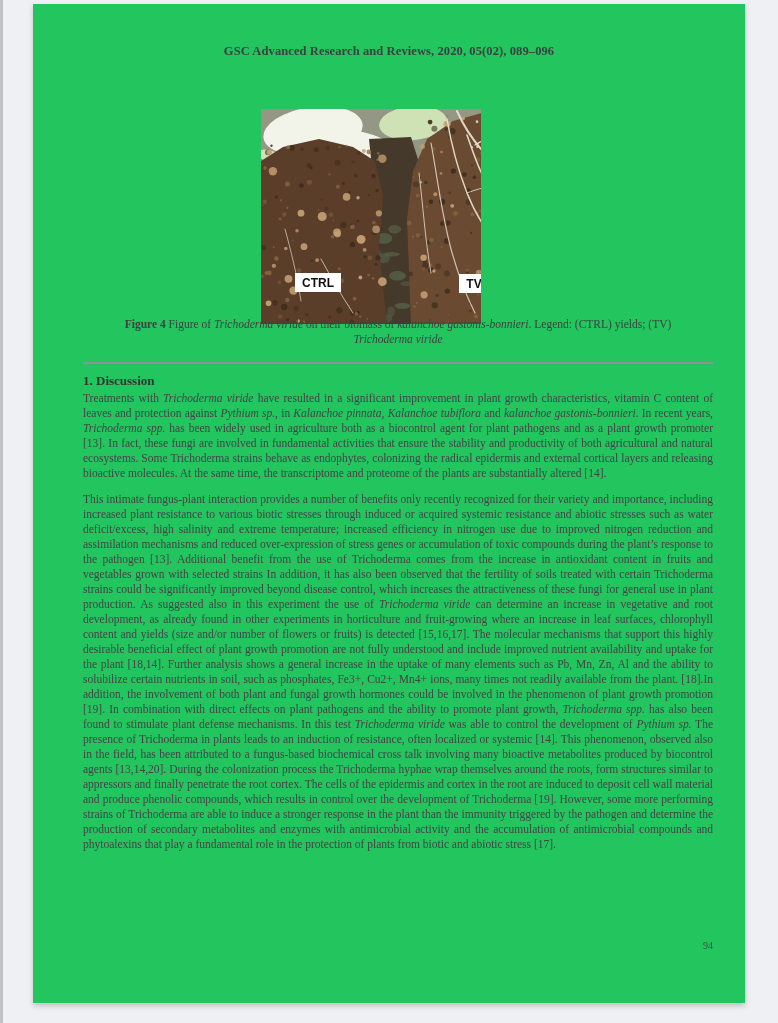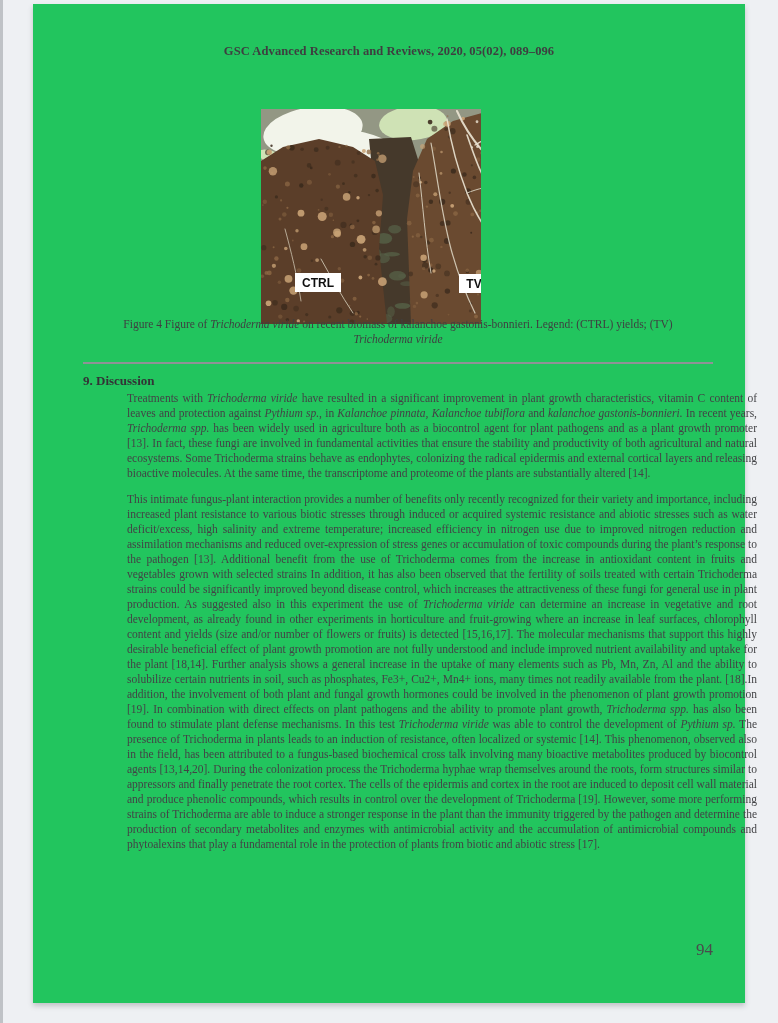--- a/index.html
+++ b/index.html
@@ -27,27 +27,26 @@
   .section-rule{
     position:absolute;top:358px;left:50px;width:630px;height:2px;background:#8f9296;
   }
   .section-heading{
     position:absolute;top:369px;left:50px;font-size:13px;font-weight:bold;color:#333336;
   }
   .body-para{
     position:absolute;left:50px;width:630px;
     font-size:11.5px;line-height:15px;color:#434346;
     text-align:justify;
-    margin-left:44px;
   }
   .para-1{top:387px;}
   .para-2{top:488px;}
   .page-number{
     position:absolute;top:936px;left:50px;width:630px;text-align:right;
-    font-size:17px;color:#4a4a4c;
+    font-size:10px;color:#4a4a4c;
   }
   .photo-label-text{
     font-family:"Liberation Sans", sans-serif;font-weight:bold;fill:#101010;font-size:12px;
   }
 </style>
 </head>
 <body>
 
 <div class="viewport">
   <div class="edge-strip"></div>
@@ -368,25 +367,25 @@
           <rect id="lbl-ctrl-bg" x="34" y="164" width="46" height="19" fill="#ffffff"></rect>
           <text class="photo-label-text" x="57" y="178" text-anchor="middle" fill="#101010">CTRL</text>
         </g>
         <g>
           <rect id="lbl-tv-bg" x="198" y="165" width="30" height="19" fill="#ffffff"></rect>
           <text class="photo-label-text" x="213" y="179" text-anchor="middle" fill="#101010">TV</text>
         </g>
       </svg>
     </div>
 
-    <div class="figure-caption rich"><span style="font-weight: normal;">Figure 4</span><span> Figure of </span><span style="font-style: italic;">Trichoderma viride</span><span> on recent biomass of </span><span style="">kalanchoe gastonis-bonnieri</span><span>. Legend: (CTRL) yields; (TV)</span><br><span style="font-style: italic;">Trichoderma viride</span></div>
+    <div class="figure-caption rich"><span style="font-weight: bold;">Figure 4</span><span> Figure of </span><span style="font-style: italic;">Trichoderma viride</span><span> on their biomass of </span><span style="font-style: italic;">kalanchoe gastonis-bonnieri</span><span>. Legend: (CTRL) yields; (TV)</span><br><span style="font-style: italic;">Trichoderma viride</span></div>
 
     <div class="section-rule"></div>
 
-    <div class="section-heading">9. Discussion</div>
+    <div class="section-heading">1. Discussion</div>
 
     <div class="body-para para-1 rich"><span>Treatments with </span><span style="font-style: italic;">Trichoderma viride</span><span> have resulted in a significant improvement in plant growth characteristics, vitamin C content of leaves and protection against </span><span style="font-style: italic;">Pythium sp.</span><span>, in </span><span style="font-style: italic;">Kalanchoe pinnata, Kalanchoe tubiflora</span><span> and </span><span style="font-style: italic;">kalanchoe gastonis-bonnieri.</span><span> In recent years, </span><span style="font-style: italic;">Trichoderma spp.</span><span> has been widely used in agriculture both as a biocontrol agent for plant pathogens and as a plant growth promoter [13]. In fact, these fungi are involved in fundamental activities that ensure the stability and productivity of both agricultural and natural ecosystems. Some Trichoderma strains behave as endophytes, colonizing the radical epidermis and external cortical layers and releasing bioactive molecules. At the same time, the transcriptome and proteome of the plants are substantially altered [14].</span></div>
 
     <div class="body-para para-2 rich"><span>This intimate fungus-plant interaction provides a number of benefits only recently recognized for their variety and importance, including increased plant resistance to various biotic stresses through induced or acquired systemic resistance and abiotic stresses such as water deficit/excess, high salinity and extreme temperature; increased efficiency in nitrogen use due to improved nitrogen reduction and assimilation mechanisms and reduced over-expression of stress genes or accumulation of toxic compounds during the plant’s response to the pathogen [13]. Additional benefit from the use of Trichoderma comes from the increase in antioxidant content in fruits and vegetables grown with selected strains In addition, it has also been observed that the fertility of soils treated with certain Trichoderma strains could be significantly improved beyond disease control, which increases the attractiveness of these fungi for general use in plant production. As suggested also in this experiment the use of </span><span style="font-style: italic;">Trichoderma viride</span><span> can determine an increase in vegetative and root development, as already found in other experiments in horticulture and fruit-growing where an increase in leaf surfaces, chlorophyll content and yields (size and/or number of flowers or fruits) is detected [15,16,17]. The molecular mechanisms that support this highly desirable beneficial effect of plant growth promotion are not fully understood and include improved nutrient availability and uptake for the plant [18,14]. Further analysis shows a general increase in the uptake of many elements such as Pb, Mn, Zn, Al and the ability to solubilize certain nutrients in soil, such as phosphates, Fe3+, Cu2+, Mn4+ ions, many times not readily available from the plant. [18].In addition, the involvement of both plant and fungal growth hormones could be involved in the phenomenon of plant growth promotion [19].  In combination with direct effects on plant pathogens and the ability to promote plant growth, </span><span style="font-style: italic;">Trichoderma spp.</span><span> has also been found to stimulate plant defense mechanisms. In this test </span><span style="font-style: italic;">Trichoderma viride</span><span> was able to control the development of </span><span style="font-style: italic;">Pythium sp.</span><span> The presence of Trichoderma in plants leads to an induction of resistance, often localized or systemic [14]. This phenomenon, observed also in the field, has been attributed to a fungus-based biochemical cross talk involving many bioactive metabolites produced by biocontrol agents [13,14,20]. During the colonization process the Trichoderma hyphae wrap themselves around the roots, form structures similar to appressors and finally penetrate the root cortex. The cells of the epidermis and cortex in the root are induced to deposit cell wall material and produce phenolic compounds, which results in control over the development of Trichoderma [19]. However, some more performing strains of Trichoderma are able to induce a stronger response in the plant than the immunity triggered by the pathogen and determine the production of secondary metabolites and enzymes with antimicrobial activity and the accumulation of antimicrobial compounds and phytoalexins that play a fundamental role in the protection of plants from biotic and abiotic stress [17].</span></div>
 
     <div class="page-number">94</div>
   </div>
 </div>
 
 </body></html>

